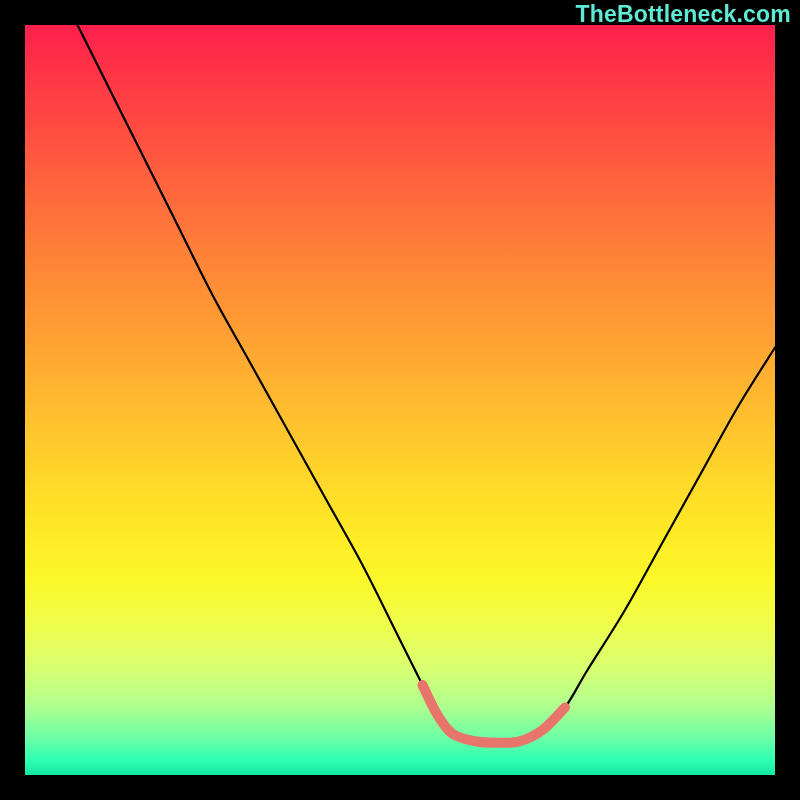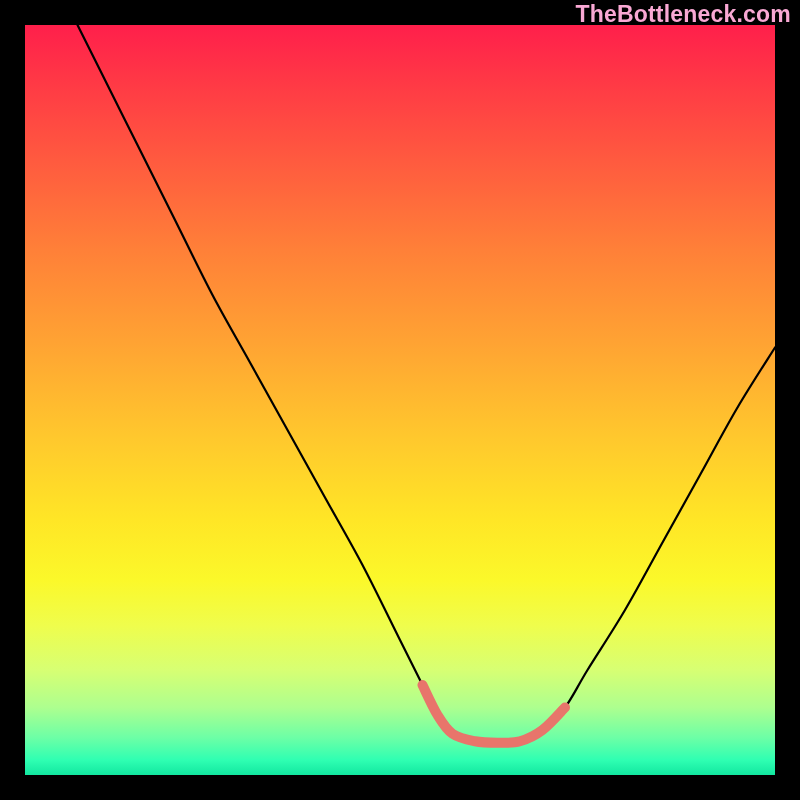--- a/index.html
+++ b/index.html
@@ -44,21 +44,21 @@
     left: 0; top: 0;
     width: 750px;
     height: 750px;
   }
   .watermark {
     position: absolute;
     top: 1px;
     right: 9px;
     font-size: 23px;
     font-weight: 600;
-    color: #f9a8d4;
+    color: #5eead4;
     letter-spacing: 0.2px;
     user-select: none;
   }
 </style>
 </head>
 <body>
 
 <div class="frame">
   <div class="watermark">TheBottleneck.com</div>
 

